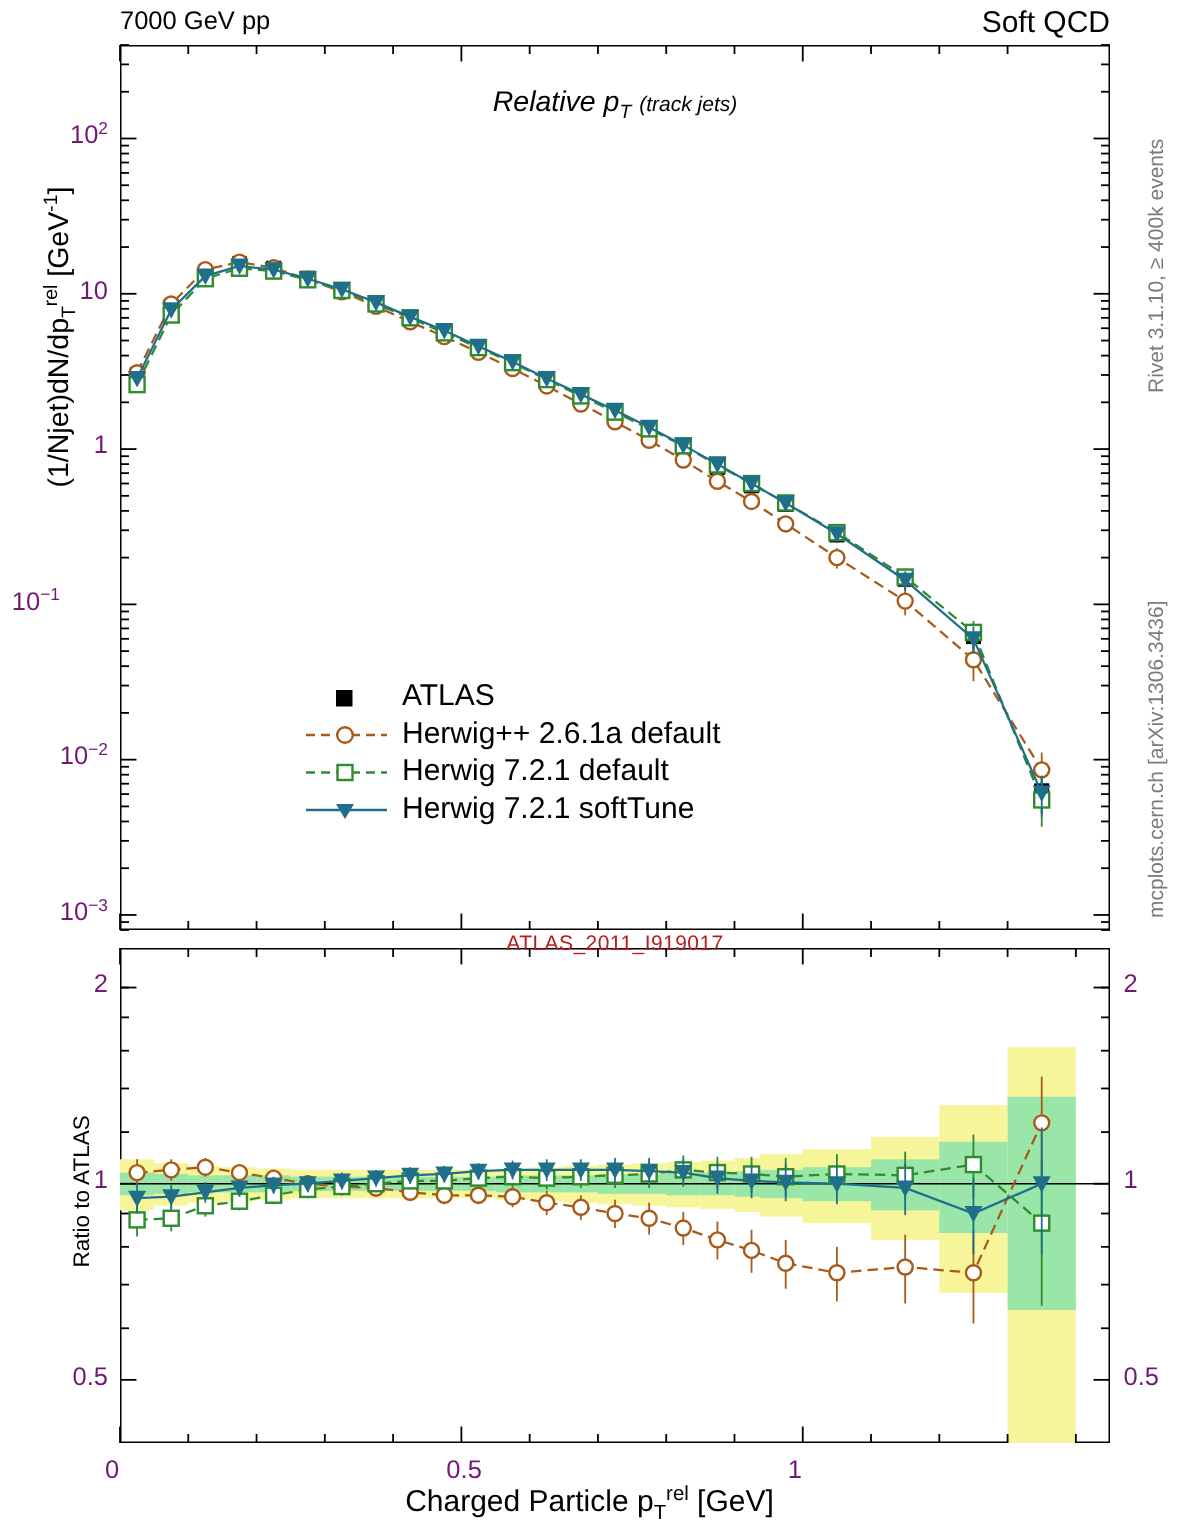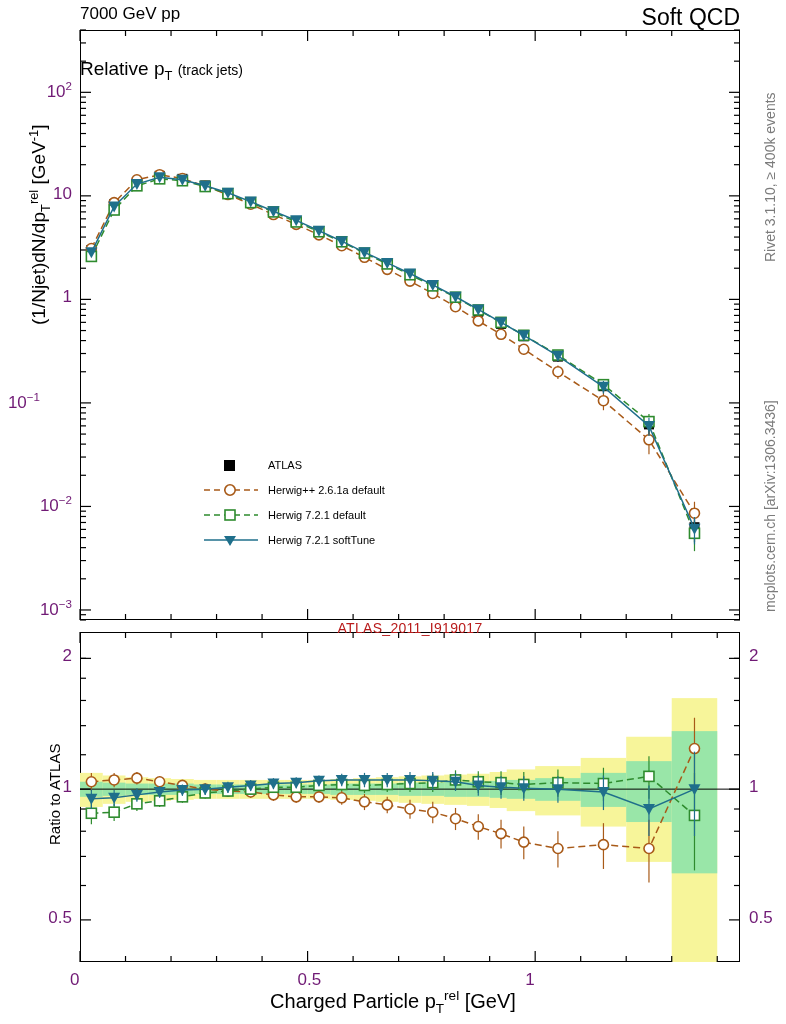--- a/index.html
+++ b/index.html
@@ -2,39 +2,39 @@
 <html><head>
 <meta charset="utf-8">
 <style>
   html,body{margin:0;padding:0;background:#ffffff;}
   body{width:786px;height:1024px;font-family:"Liberation Sans",sans-serif;color:#000;}
   .root{position:relative;width:786px;height:1024px;overflow:hidden;}
 
   
   .hdr{position:absolute;left:80px;top:4px;width:660px;height:22px;}
   .hdr .left{position:absolute;left:0;top:0;font-size:17px;}
-  .hdr .right{position:absolute;right:0;top:0;font-size:23px;}
+  .hdr .right{position:absolute;right:0;top:0;font-size:20px;}
 
   
   .main-frame{position:absolute;left:80px;top:30px;width:660px;height:590px;border:1.3px solid #000;box-sizing:border-box;}
   .ratio-frame{position:absolute;left:80px;top:632px;width:660px;height:330px;border:1.3px solid #000;box-sizing:border-box;}
 
-  .plot-title{position:absolute;left:0;right:0;top:28px;text-align:left;font-size:19px;}
+  .plot-title{position:absolute;left:0;right:0;top:28px;text-align:center;font-size:19px;font-style:italic;}
   .plot-title .sub{font-size:14px;}
   sub{font-size:0.68em;}
   sup{font-size:0.68em;}
   .tlabel{position:absolute;font-size:17px;color:#701a75;white-space:nowrap;}
 
   .xlab{position:absolute;left:0;right:0;top:988px;text-align:center;font-size:20px;}
 
   
   .rv{position:absolute;font-size:14px;color:#7b7b7b;white-space:nowrap;transform-origin:0 0;transform:rotate(-90deg);}
 
   
-  .legend{position:absolute;left:202px;top:452px;font-size:11px;}
+  .legend{position:absolute;left:202px;top:452px;font-size:20px;}
   .legend .row{display:flex;align-items:center;height:25px;}
   .legend .sym{width:58px;height:16px;position:relative;margin-right:8px;}
   .legend .txt{white-space:nowrap;}
 
   .watermark{position:absolute;left:0;right:0;top:588px;text-align:center;font-size:14px;color:#b91c1c;letter-spacing:0.3px;margin-top:32px;}
 
   svg{position:absolute;left:0;top:0;overflow:visible;}
 </style>
 </head>
 <body>

